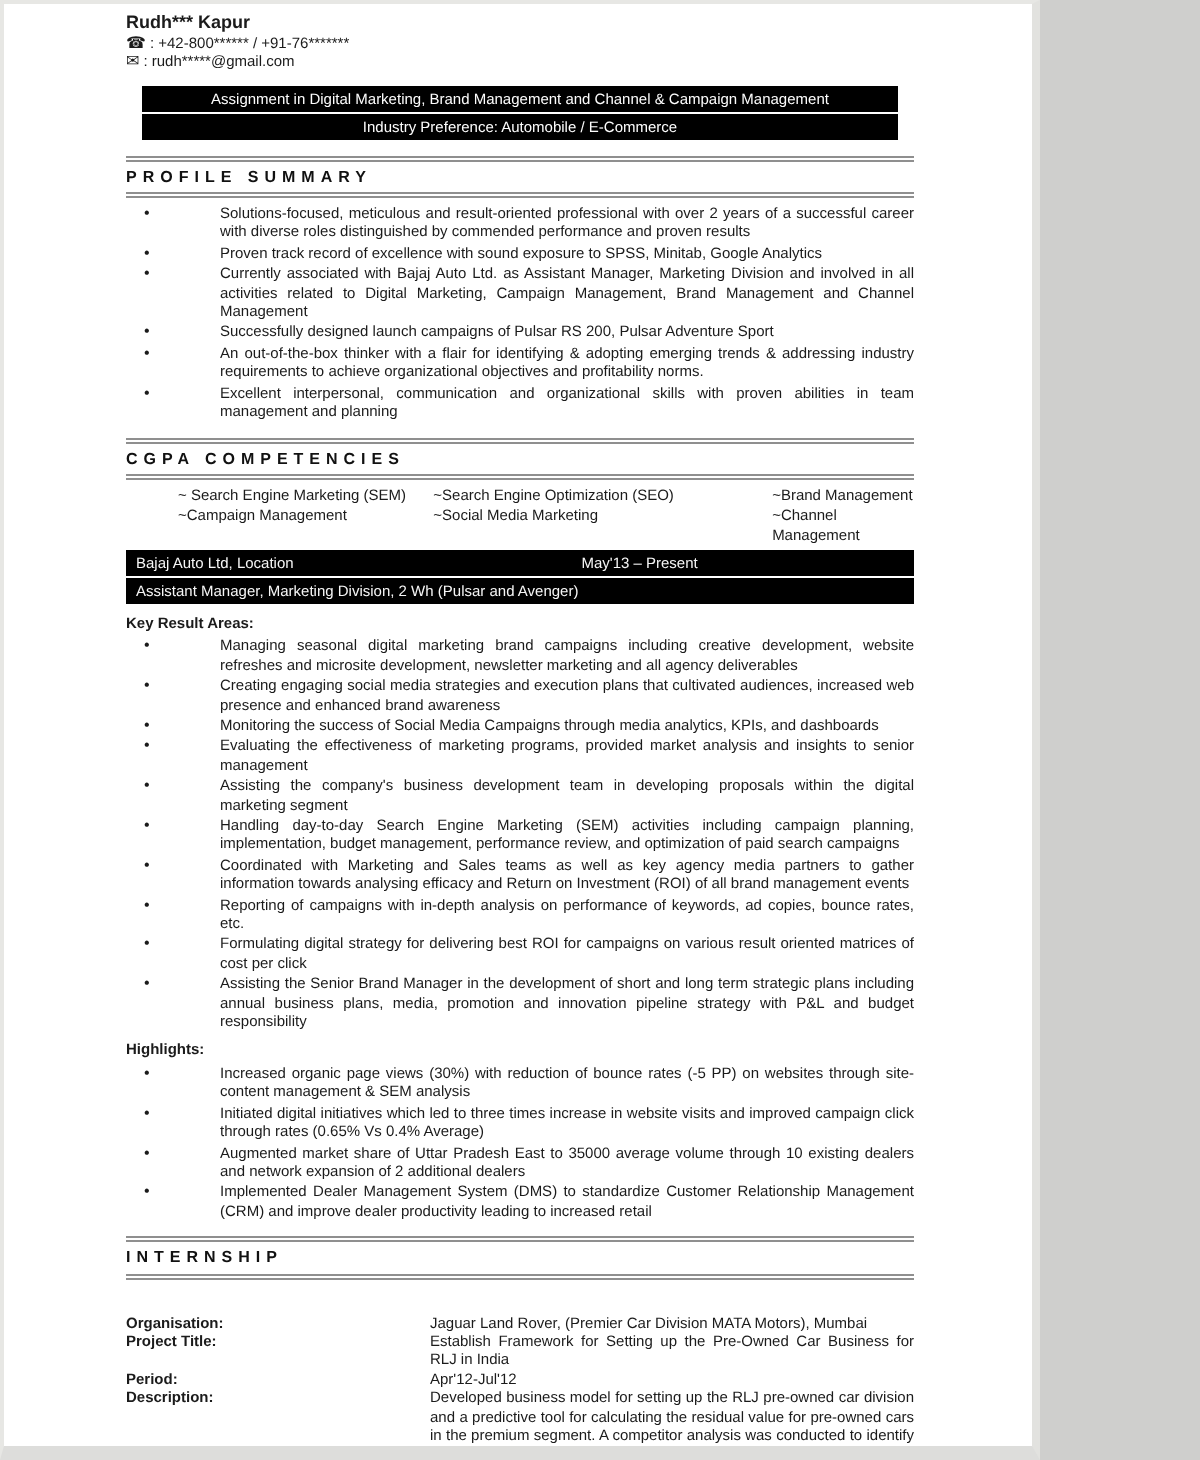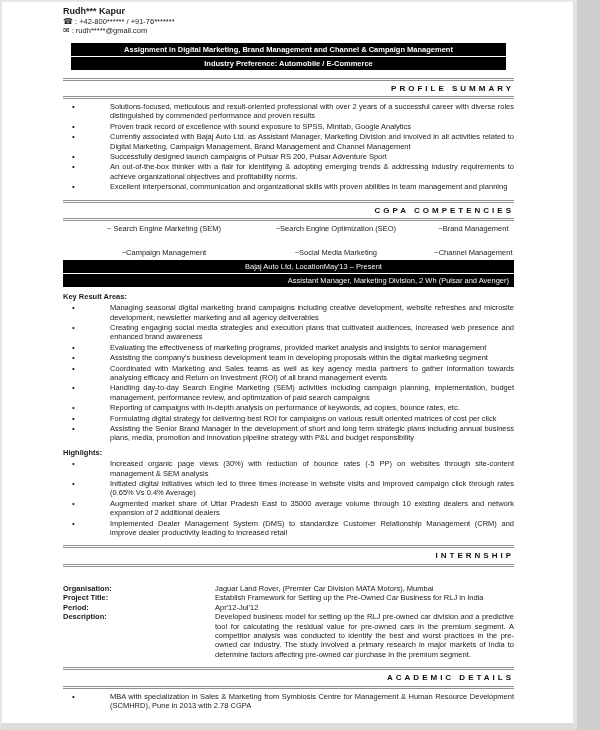--- a/index.html
+++ b/index.html
@@ -1,43 +1,43 @@
 <!DOCTYPE html>
 <html><head>
 <meta charset="utf-8">
 <style>
   html,body{margin:0;padding:0;background:#cfcfcd;}
   .page{
-    position:relative;width:577px;height:730px;box-sizing:border-box;
+    position:relative;width:520px;height:730px;box-sizing:border-box;
     background:#ffffff;border:2px solid #e7e7e4;border-right:4px solid #e2e2df;border-bottom:7px solid #dddddb;
     padding:4px 59px 0 61px;overflow:hidden;
     font-family:"Liberation Sans","DejaVu Sans",sans-serif;
     font-size:7.5px;line-height:9.4px;color:#1b1b1b;
   }
   
   .name{font-weight:bold;font-size:9px;line-height:11px;}
   .contact{display:flex;align-items:center;}
   .contact .ic{font-size:8px;margin-right:2px;}
   
   .banner{margin:7px 8px 0 8px;display:flex;flex-direction:column;gap:1px;}
-  .banner-row{background:#000;color:#fdfdfd;font-weight:bold;text-align:center;padding:2px 0 1.5px;}
+  .banner-row{background:#000;color:#fdfdfd;font-weight:normal;text-align:center;padding:2px 0 1.5px;}
   
   .sec{margin:8px 0 3px;border-top:3px double #8f8f8f;border-bottom:3px double #8f8f8f;
-       text-align:right;font-weight:bold;font-size:8px;letter-spacing:3px;padding:3px 0;color:#111;}
+       text-align:left;font-weight:bold;font-size:8px;letter-spacing:3px;padding:3px 0;color:#111;}
   
   ul.blt{margin:2px 0 0;padding:0;list-style:none;}
   ul.blt li{position:relative;padding-left:47px;text-align:justify;margin:0 0 1px 0;}
   ul.blt li::before{content:"\2022";position:absolute;left:9px;top:0;font-size:8px;}
   
   .comp{display:grid;grid-template-columns:39% 43% 18%;margin-top:3px;}
-  .comp .col{display:flex;flex-direction:column;gap:14px;text-align:center;}
+  .comp .col{display:flex;flex-direction:column;gap:1px;}
   .comp .col:first-child{padding-left:26px;}
   
   .xp{margin-top:3px;display:flex;flex-direction:column;gap:1px;}
-  .xp-row{background:#000;color:#f6f6f6;padding:2px 5px 1.5px;text-align:right;}
+  .xp-row{background:#000;color:#f6f6f6;padding:2px 5px 1.5px;}
   .xp-top{display:flex;}
   .xp-top .co{flex:0 0 58%;}
   .lbl{font-weight:bold;margin-top:5px;}
   
   .intern{margin-top:17px;}
   .intern .row{display:grid;grid-template-columns:152px 1fr;}
   .intern .row .k{font-weight:bold;}
   .intern .row .v{text-align:justify;}
 </style>
 </head>
@@ -98,24 +98,25 @@
     <div class="xp-row">
       <span>Assistant Manager, Marketing Division, 2 Wh (Pulsar and Avenger)</span>
     </div>
   </div>
 
   <div class="lbl">Key Result Areas:</div>
   <ul class="blt">
 
   <li class="bullet">Managing seasonal digital marketing brand campaigns including creative development, website refreshes and microsite development, newsletter marketing and all agency deliverables</li>
       <li class="bullet">Creating engaging social media strategies and execution plans that cultivated audiences, increased web presence and enhanced brand awareness</li>
+      <li class="bullet">Monitoring the success of Social Media Campaigns through media analytics, KPIs, and dashboards</li>
       <li class="bullet">Evaluating the effectiveness of marketing programs, provided market analysis and insights to senior management</li>
       <li class="bullet">Assisting the company's business development team in developing proposals within the digital marketing segment</li>
+      <li class="bullet">Handling day-to-day Search Engine Marketing (SEM) activities including campaign planning, implementation, budget management, performance review, and optimization of paid search campaigns</li>
       <li class="bullet">Coordinated with Marketing and Sales teams as well as key agency media partners to gather information towards analysing efficacy and Return on Investment (ROI) of all brand management events</li>
-      <li class="bullet">Handling day-to-day Search Engine Marketing (SEM) activities including campaign planning, implementation, budget management, performance review, and optimization of paid search campaigns</li>
       <li class="bullet">Reporting of campaigns with in-depth analysis on performance of keywords, ad copies, bounce rates, etc.</li>
       <li class="bullet">Formulating digital strategy for delivering best ROI for campaigns on various result oriented matrices of cost per click</li>
       <li class="bullet">Assisting the Senior Brand Manager in the development of short and long term strategic plans including annual business plans, media, promotion and innovation pipeline strategy with P&amp;L and budget responsibility</li>
     </ul>
 
   <div class="lbl">Highlights:</div>
   <ul class="blt">
 
   <li class="bullet">Increased organic page views (30%) with reduction of bounce rates (-5 PP) on websites through site-content management &amp; SEM analysis</li>
       <li class="bullet">Initiated digital initiatives which led to three times increase in website visits and improved campaign click through rates (0.65% Vs 0.4% Average)</li>

